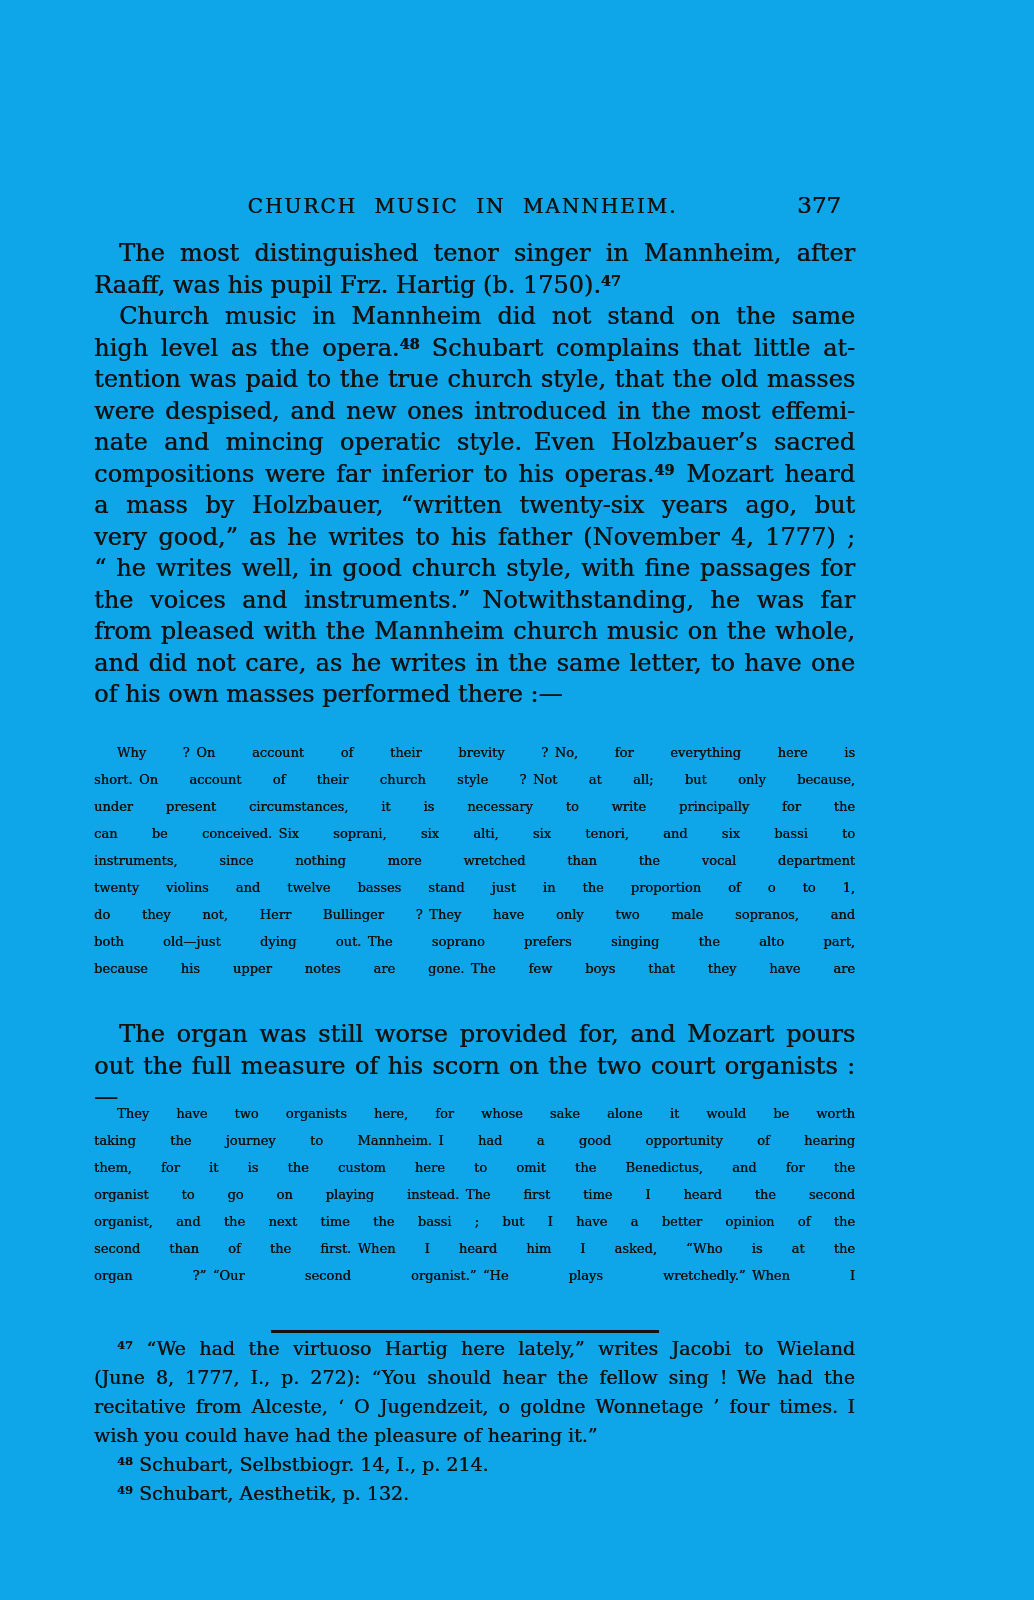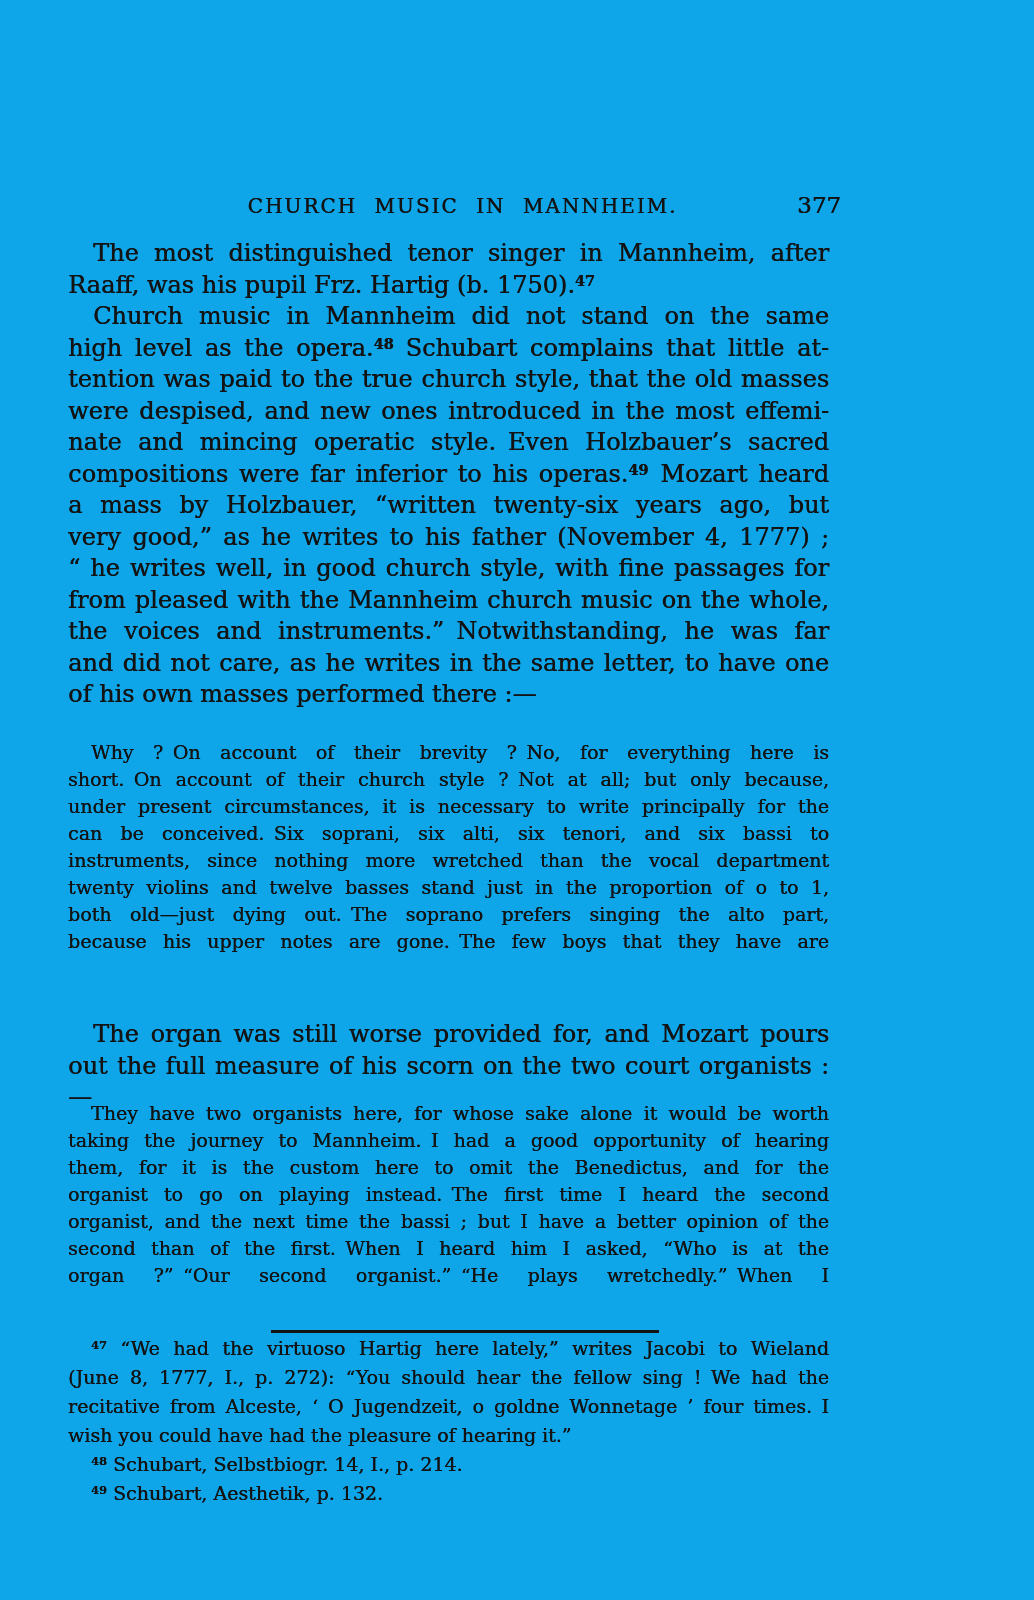--- a/index.html
+++ b/index.html
@@ -48,37 +48,37 @@
     position: absolute;
     right: 2px;
     top: -2px;
     font-size: 23px;
     text-shadow: 0.45px 0 0 currentColor;
   }
 
   
   .tb {
     position: absolute;
-    left: 68px;
+    left: 94px;
     width: 761px;
   }
   .tb .line {
     text-align: justify;
     text-align-last: justify;
     white-space: normal;
   }
   .tb .line.l { text-align-last: left; }
   .main {
     font-size: 24px;
     line-height: 31.5px;
     text-shadow: 0.45px 0 0 currentColor;
   }
   .main .ind { text-indent: 25px; }
   .small {
-    font-size: 19px;
+    font-size: 13px;
     line-height: 27px;
     text-shadow: 0.35px 0 0 currentColor;
   }
   .small .ind { text-indent: 23px; }
   .fn-block {
     font-size: 19px;
     line-height: 29px;
     text-shadow: 0.35px 0 0 currentColor;
   }
   .fn-block .ind { text-indent: 23px; }
@@ -118,33 +118,34 @@
   <section class="tb main" style="top:301px">
     <div class="line ind">Church music in Mannheim did not stand on the same</div>
     <div class="line">high level as the opera.<sup>48</sup> Schubart complains that little at-</div>
     <div class="line">tention was paid to the true church style, that the old masses</div>
     <div class="line">were despised, and new ones introduced in the most effemi-</div>
     <div class="line">nate and mincing operatic style. Even Holzbauer’s sacred</div>
     <div class="line">compositions were far inferior to his operas.<sup>49</sup> Mozart heard</div>
     <div class="line">a mass by Holzbauer, “written twenty-six years ago, but</div>
     <div class="line">very good,” as he writes to his father (November 4, 1777) ;</div>
     <div class="line">“ he writes well, in good church style, with fine passages for</div>
+    <div class="line">the voices and instruments.” Notwithstanding, he was far</div>
     <div class="line">from pleased with the Mannheim church music on the whole,</div>
-    <div class="line">the voices and instruments.” Notwithstanding, he was far</div>
     <div class="line">and did not care, as he writes in the same letter, to have one</div>
     <div class="line l">of his own masses performed there :—</div>
   </section>
 
   <section class="tb small" style="top:739px">
     <div class="line ind">Why ? On account of their brevity ? No, for everything here is</div>
     <div class="line">short. On account of their church style ? Not at all; but only because,</div>
     <div class="line">under present circumstances, it is necessary to write principally for the</div>
     <div class="line">can be conceived. Six soprani, six alti, six tenori, and six bassi to</div>
     <div class="line">instruments, since nothing more wretched than the vocal department</div>
     <div class="line">twenty violins and twelve basses stand just in the proportion of o to 1,</div>
+    <div class="line">do they not, Herr Bullinger ? They have only two male sopranos, and</div>
     <div class="line">both old—just dying out. The soprano prefers singing the alto part,</div>
     <div class="line">because his upper notes are gone. The few boys that they have are</div>
   </section>
 
   <section class="tb main" style="top:1019px">
     <div class="line ind">The organ was still worse provided for, and Mozart pours</div>
     <div class="line">out the full measure of his scorn on the two court organists :—</div>
   </section>
 
   <section class="tb small" style="top:1100px">

